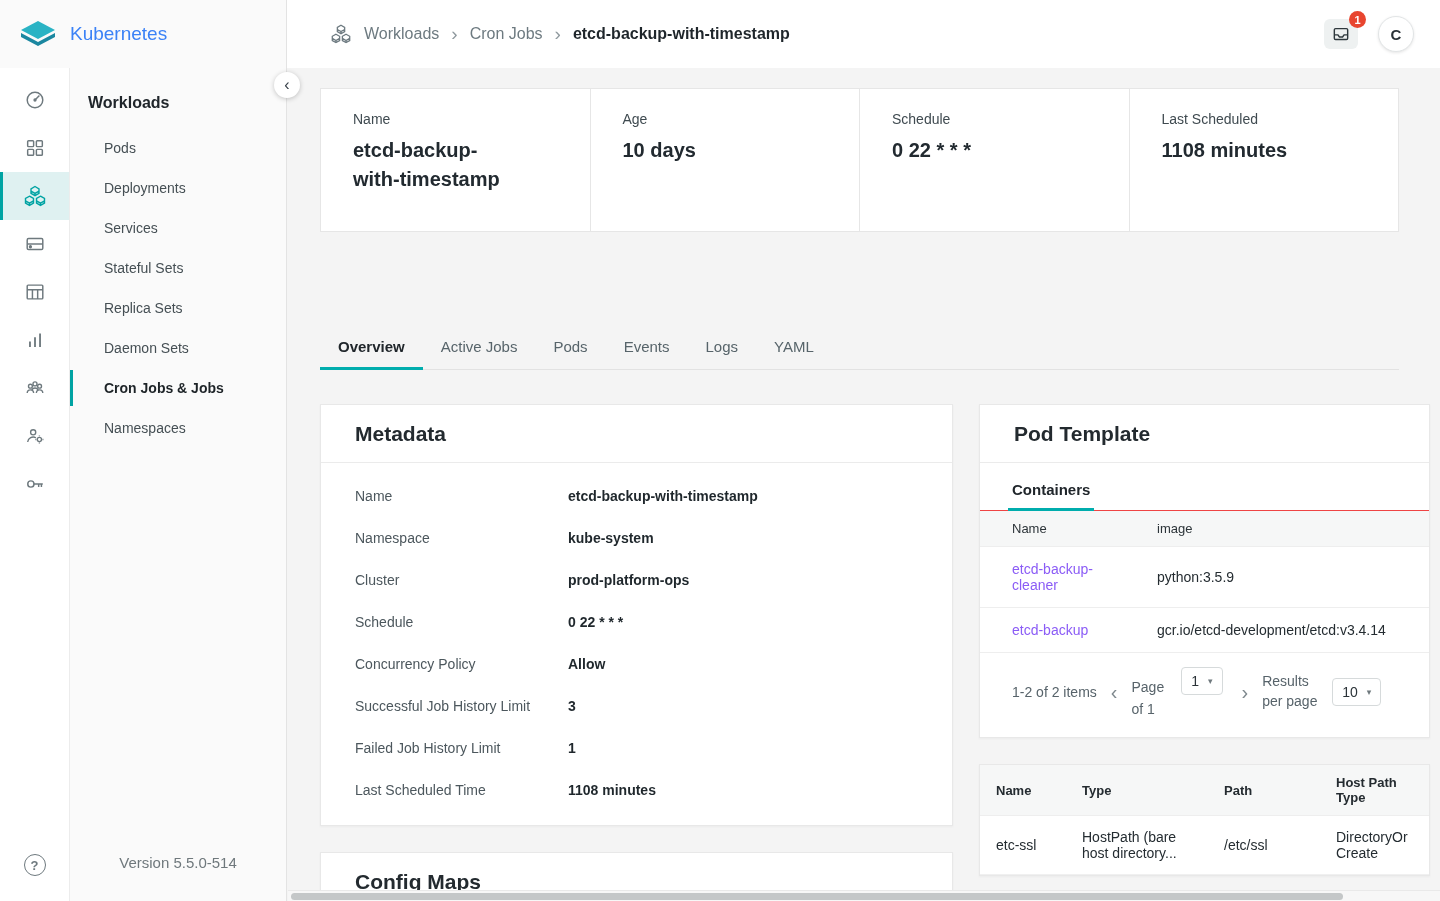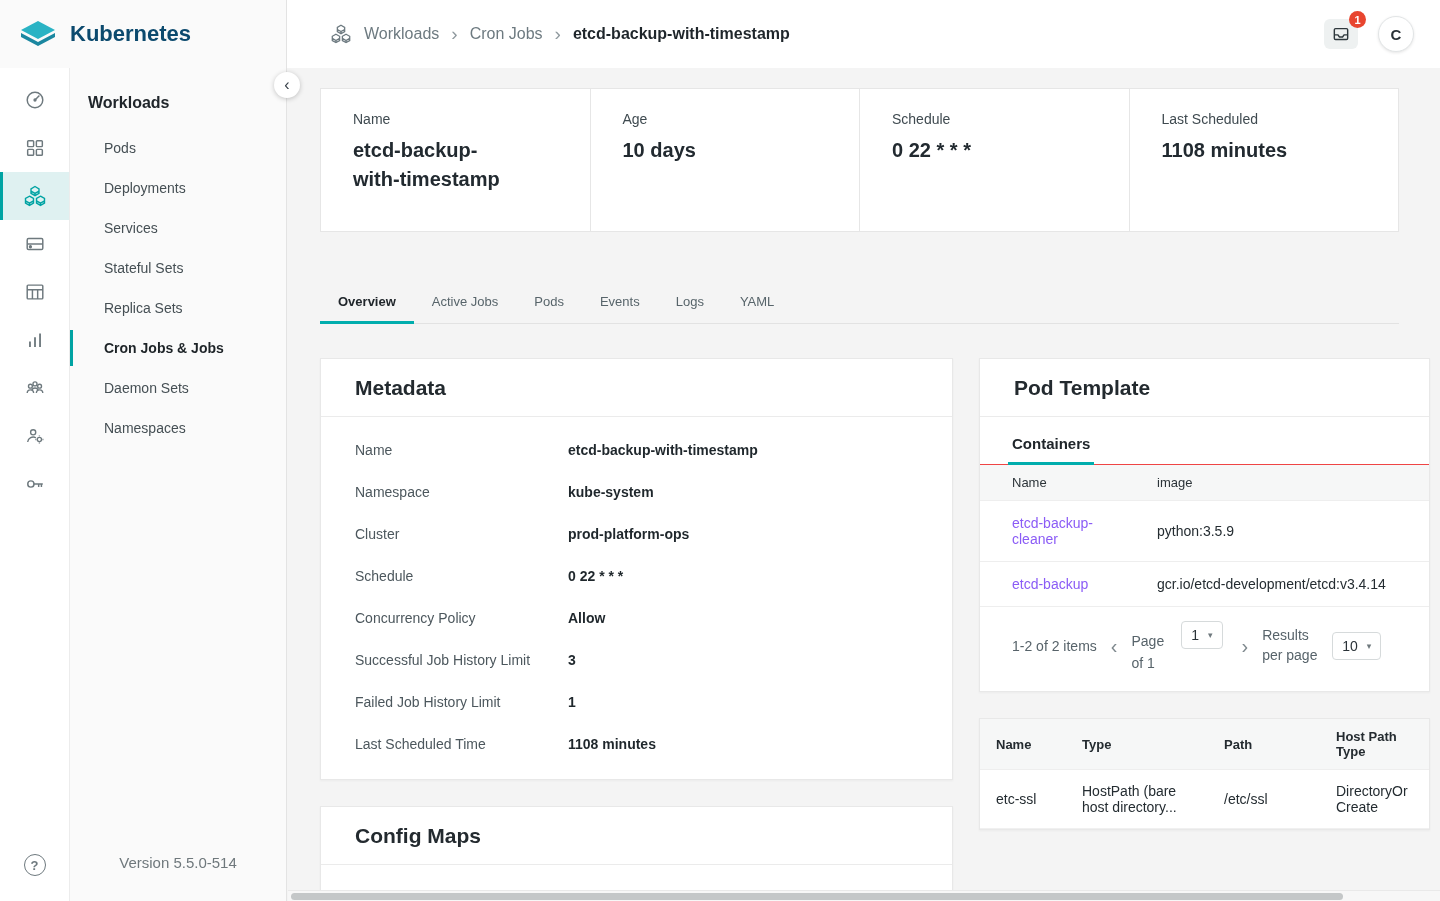--- a/index.html
+++ b/index.html
@@ -4,21 +4,21 @@
 <style>
   * { box-sizing: border-box; }
   body { margin:0; width:1440px; height:901px; overflow:hidden; background:#f4f4f4;
          font-family:"Liberation Sans", sans-serif; color:#252b30; }
   .app { display:flex; width:1440px; height:901px; position:relative; }
 
   
   .side { width:287px; flex-shrink:0; background:#fafafa; border-right:1px solid #e3e3e3;
           display:flex; flex-direction:column; }
   .brand { height:68px; display:flex; align-items:center; gap:12px; padding-left:18px; flex-shrink:0; }
-  .brand-name { font-size:22px; font-weight:700; color:#0c4a6e; }
+  .brand-name { font-size:19px; font-weight:400; color:#3b82f6; }
   .side-body { flex:1; display:flex; min-height:0; }
   .rail { width:70px; background:#fff; border-right:1px solid #ececec; display:flex;
           flex-direction:column; align-items:stretch; padding-top:8px; }
   .rail-item { height:48px; display:flex; align-items:center; justify-content:center;
                color:#6e797e; cursor:pointer; position:relative; }
   .rail-item.active { background:#dff1f1; color:#00a3a3; }
   .rail-item.active::before { content:''; position:absolute; left:0; top:0; bottom:0; width:3px; background:#00a3a3; }
   .rail-spacer { flex:1; }
   .help-circle { width:22px; height:22px; border-radius:50%; border:1.5px solid #6e797e;
                  display:flex; align-items:center; justify-content:center; font-size:13px; font-weight:700; }
@@ -55,21 +55,21 @@
   .content { flex:1; overflow:hidden; padding:20px 0 0 33px; }
 
   .summary { width:1079px; display:grid; grid-template-columns:repeat(4,1fr); gap:1px;
              background:#e6e6e6; border:1px solid #e6e6e6; }
   .sum-card { background:#fff; padding:22px 24px 0 32px; height:142px; }
   .sum-label { font-size:14px; color:#3f4a50; margin-bottom:9px; }
   .sum-value { font-size:20px; font-weight:700; color:#222a30; line-height:1.45; max-width:152px;
                overflow-wrap:anywhere; }
 
   .tabs { margin-top:62px; width:1079px; display:flex; border-bottom:1px solid #e2e2e2; }
-  .tab { padding:0 18px 14px; font-size:13px; color:#57646a; cursor:pointer; position:relative; }
+  .tab { padding:0 18px 14px; font-size:15px; color:#57646a; cursor:pointer; position:relative;margin-top:44px; }
   .tab.active { color:#20262b; font-weight:700; }
   .tab.active::after { content:''; position:absolute; left:0; right:0; bottom:-1px; height:3px; background:#00adad; }
 
   .cols { display:flex; gap:26px; margin-top:34px; align-items:flex-start; }
   .col-left { width:633px; }
   .col-right { width:451px; }
   .card { background:#fff; border:1px solid #e8e8e8; box-shadow:0 1px 2px rgba(0,0,0,.04); }
   .card + .card { margin-top:26px; }
   .card-title { padding:17px 34px 16px; font-size:21px; font-weight:600; color:#232a2f;
                 border-bottom:1px solid #ebebeb; }
@@ -230,25 +230,25 @@
         </div>
         <div class="menu-item">
           <span>Services</span>
         </div>
         <div class="menu-item">
           <span>Stateful Sets</span>
         </div>
         <div class="menu-item">
           <span>Replica Sets</span>
         </div>
+        <div class="menu-item">
+          <span>Daemon Sets</span>
+        </div>
         <div class="menu-item active">
           <span>Cron Jobs &amp; Jobs</span>
-        </div>
-        <div class="menu-item">
-          <span>Daemon Sets</span>
         </div>
         <div class="menu-item">
           <span>Namespaces</span>
         </div>
         <div class="version">Version 5.5.0-514</div>
       </div>
     </div>
   </div>
 
   <div class="main-wrap">

